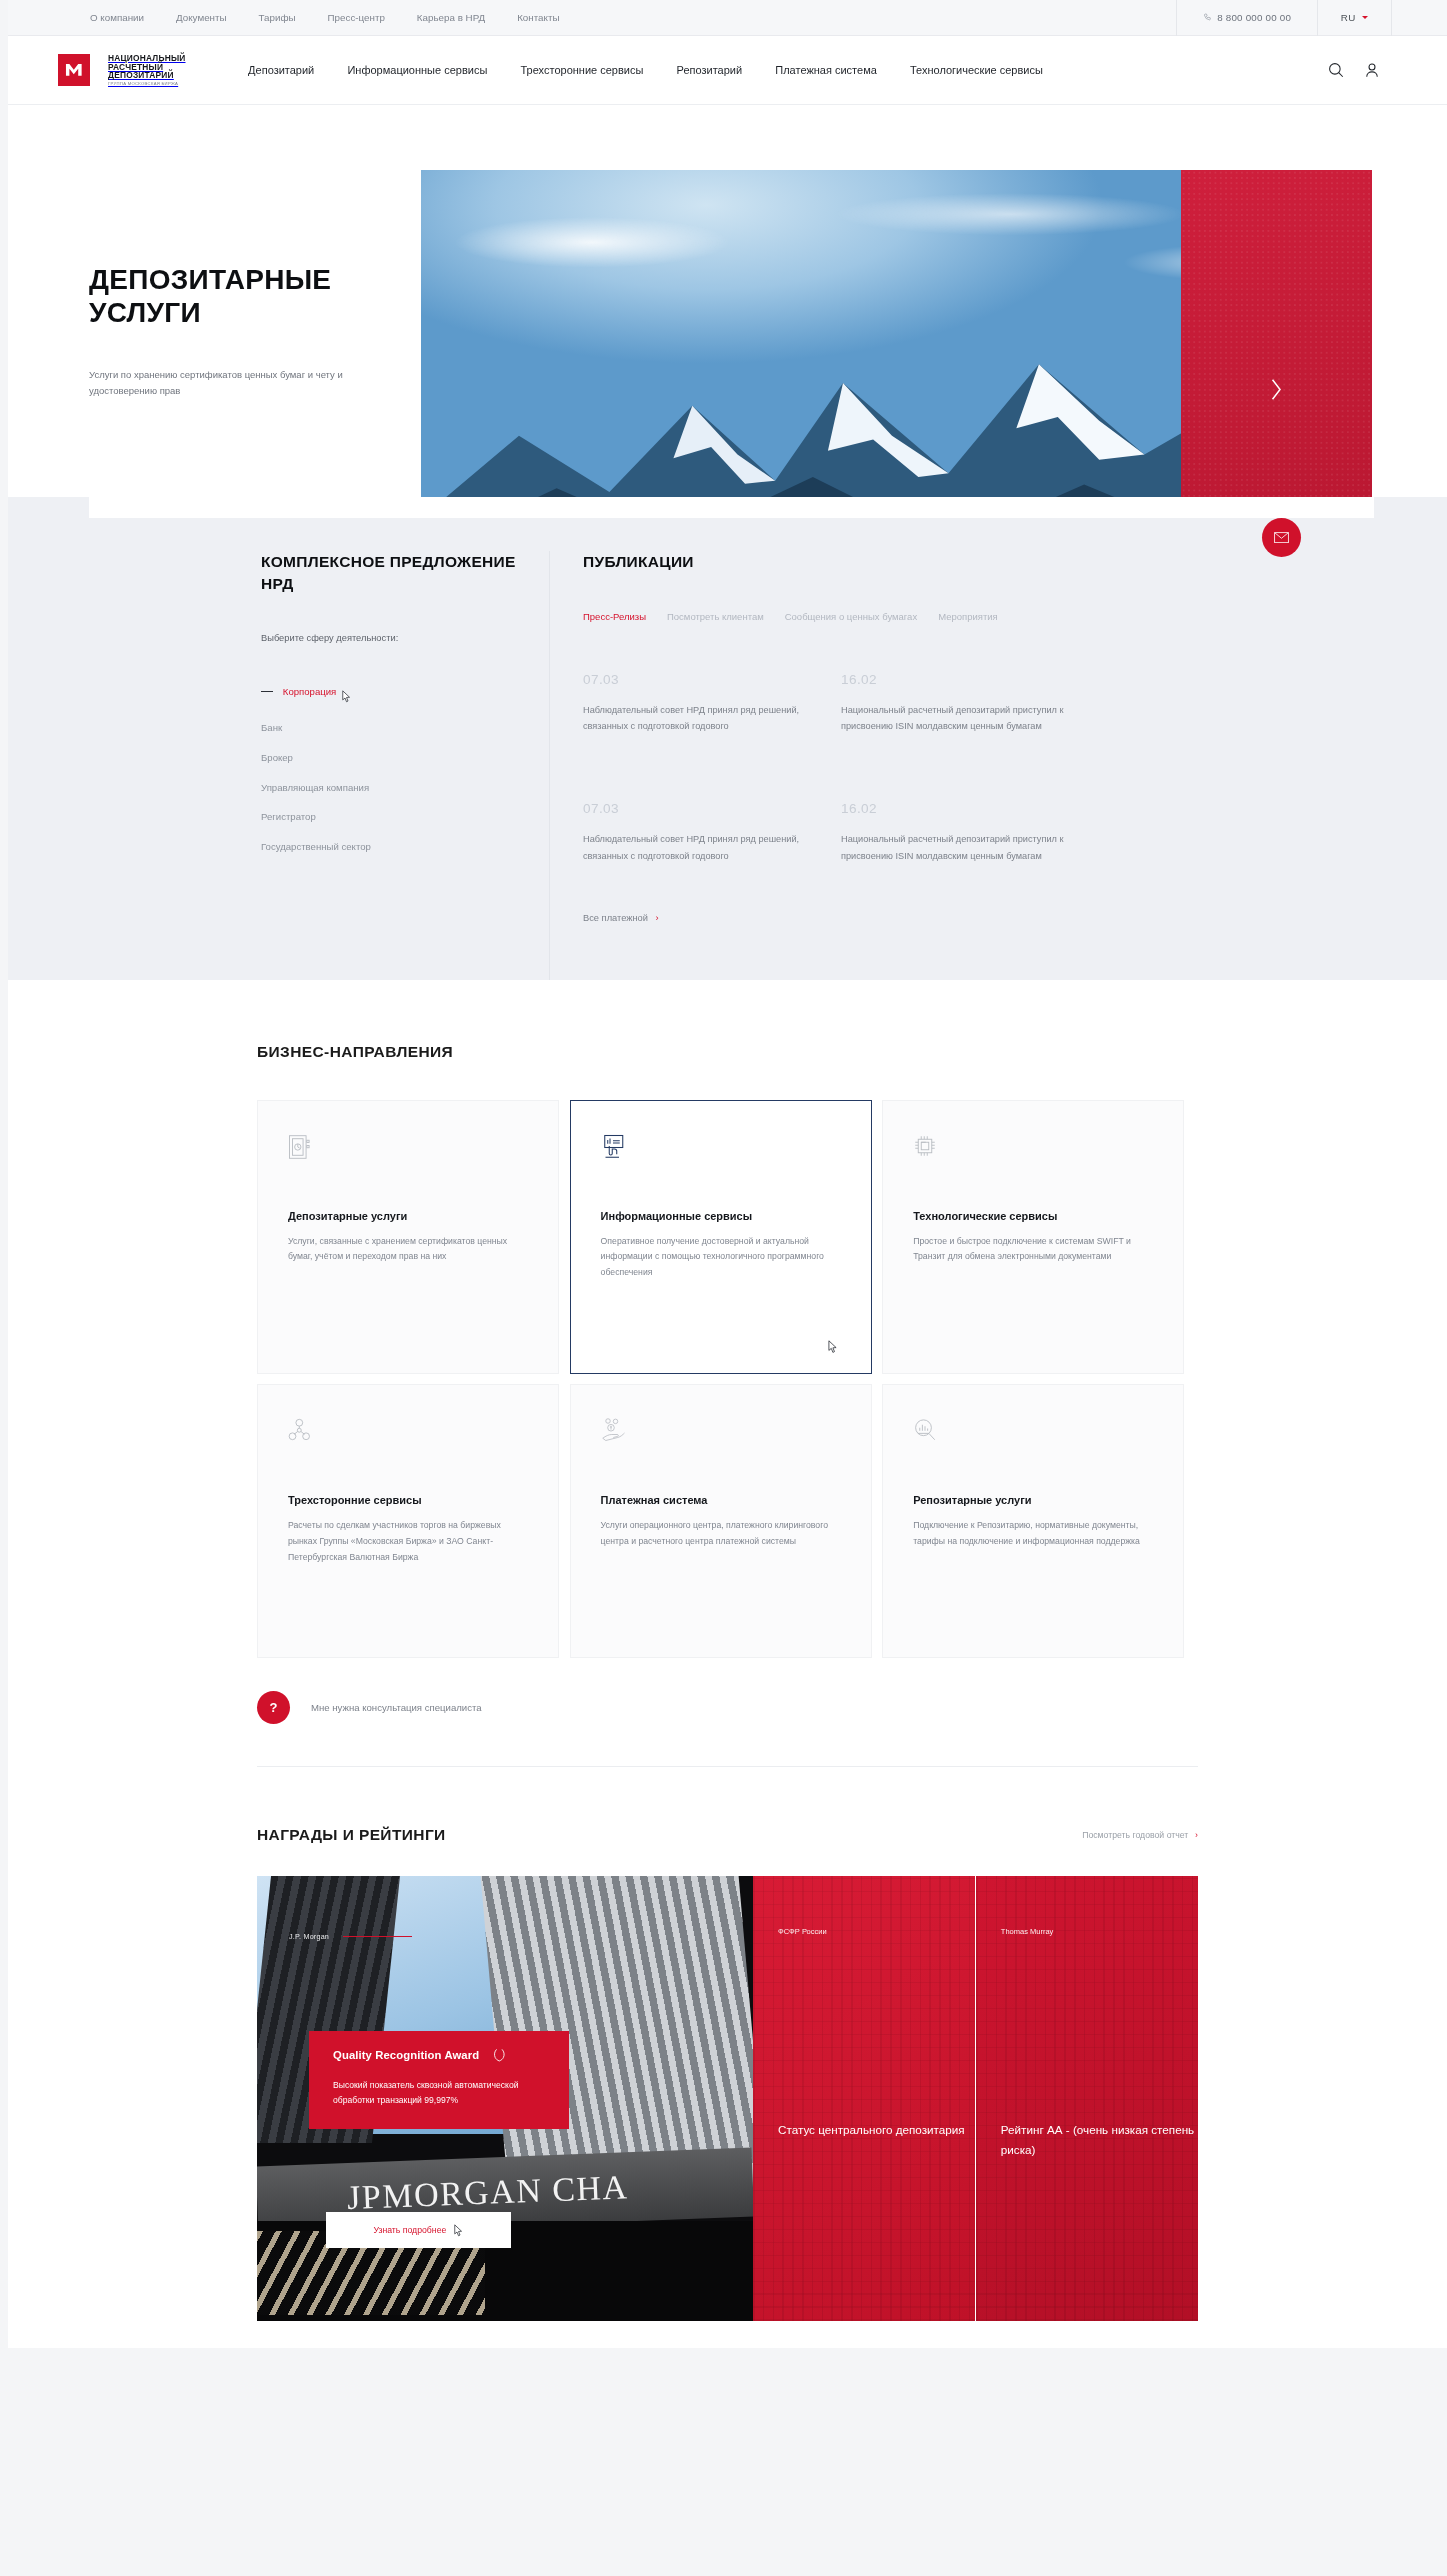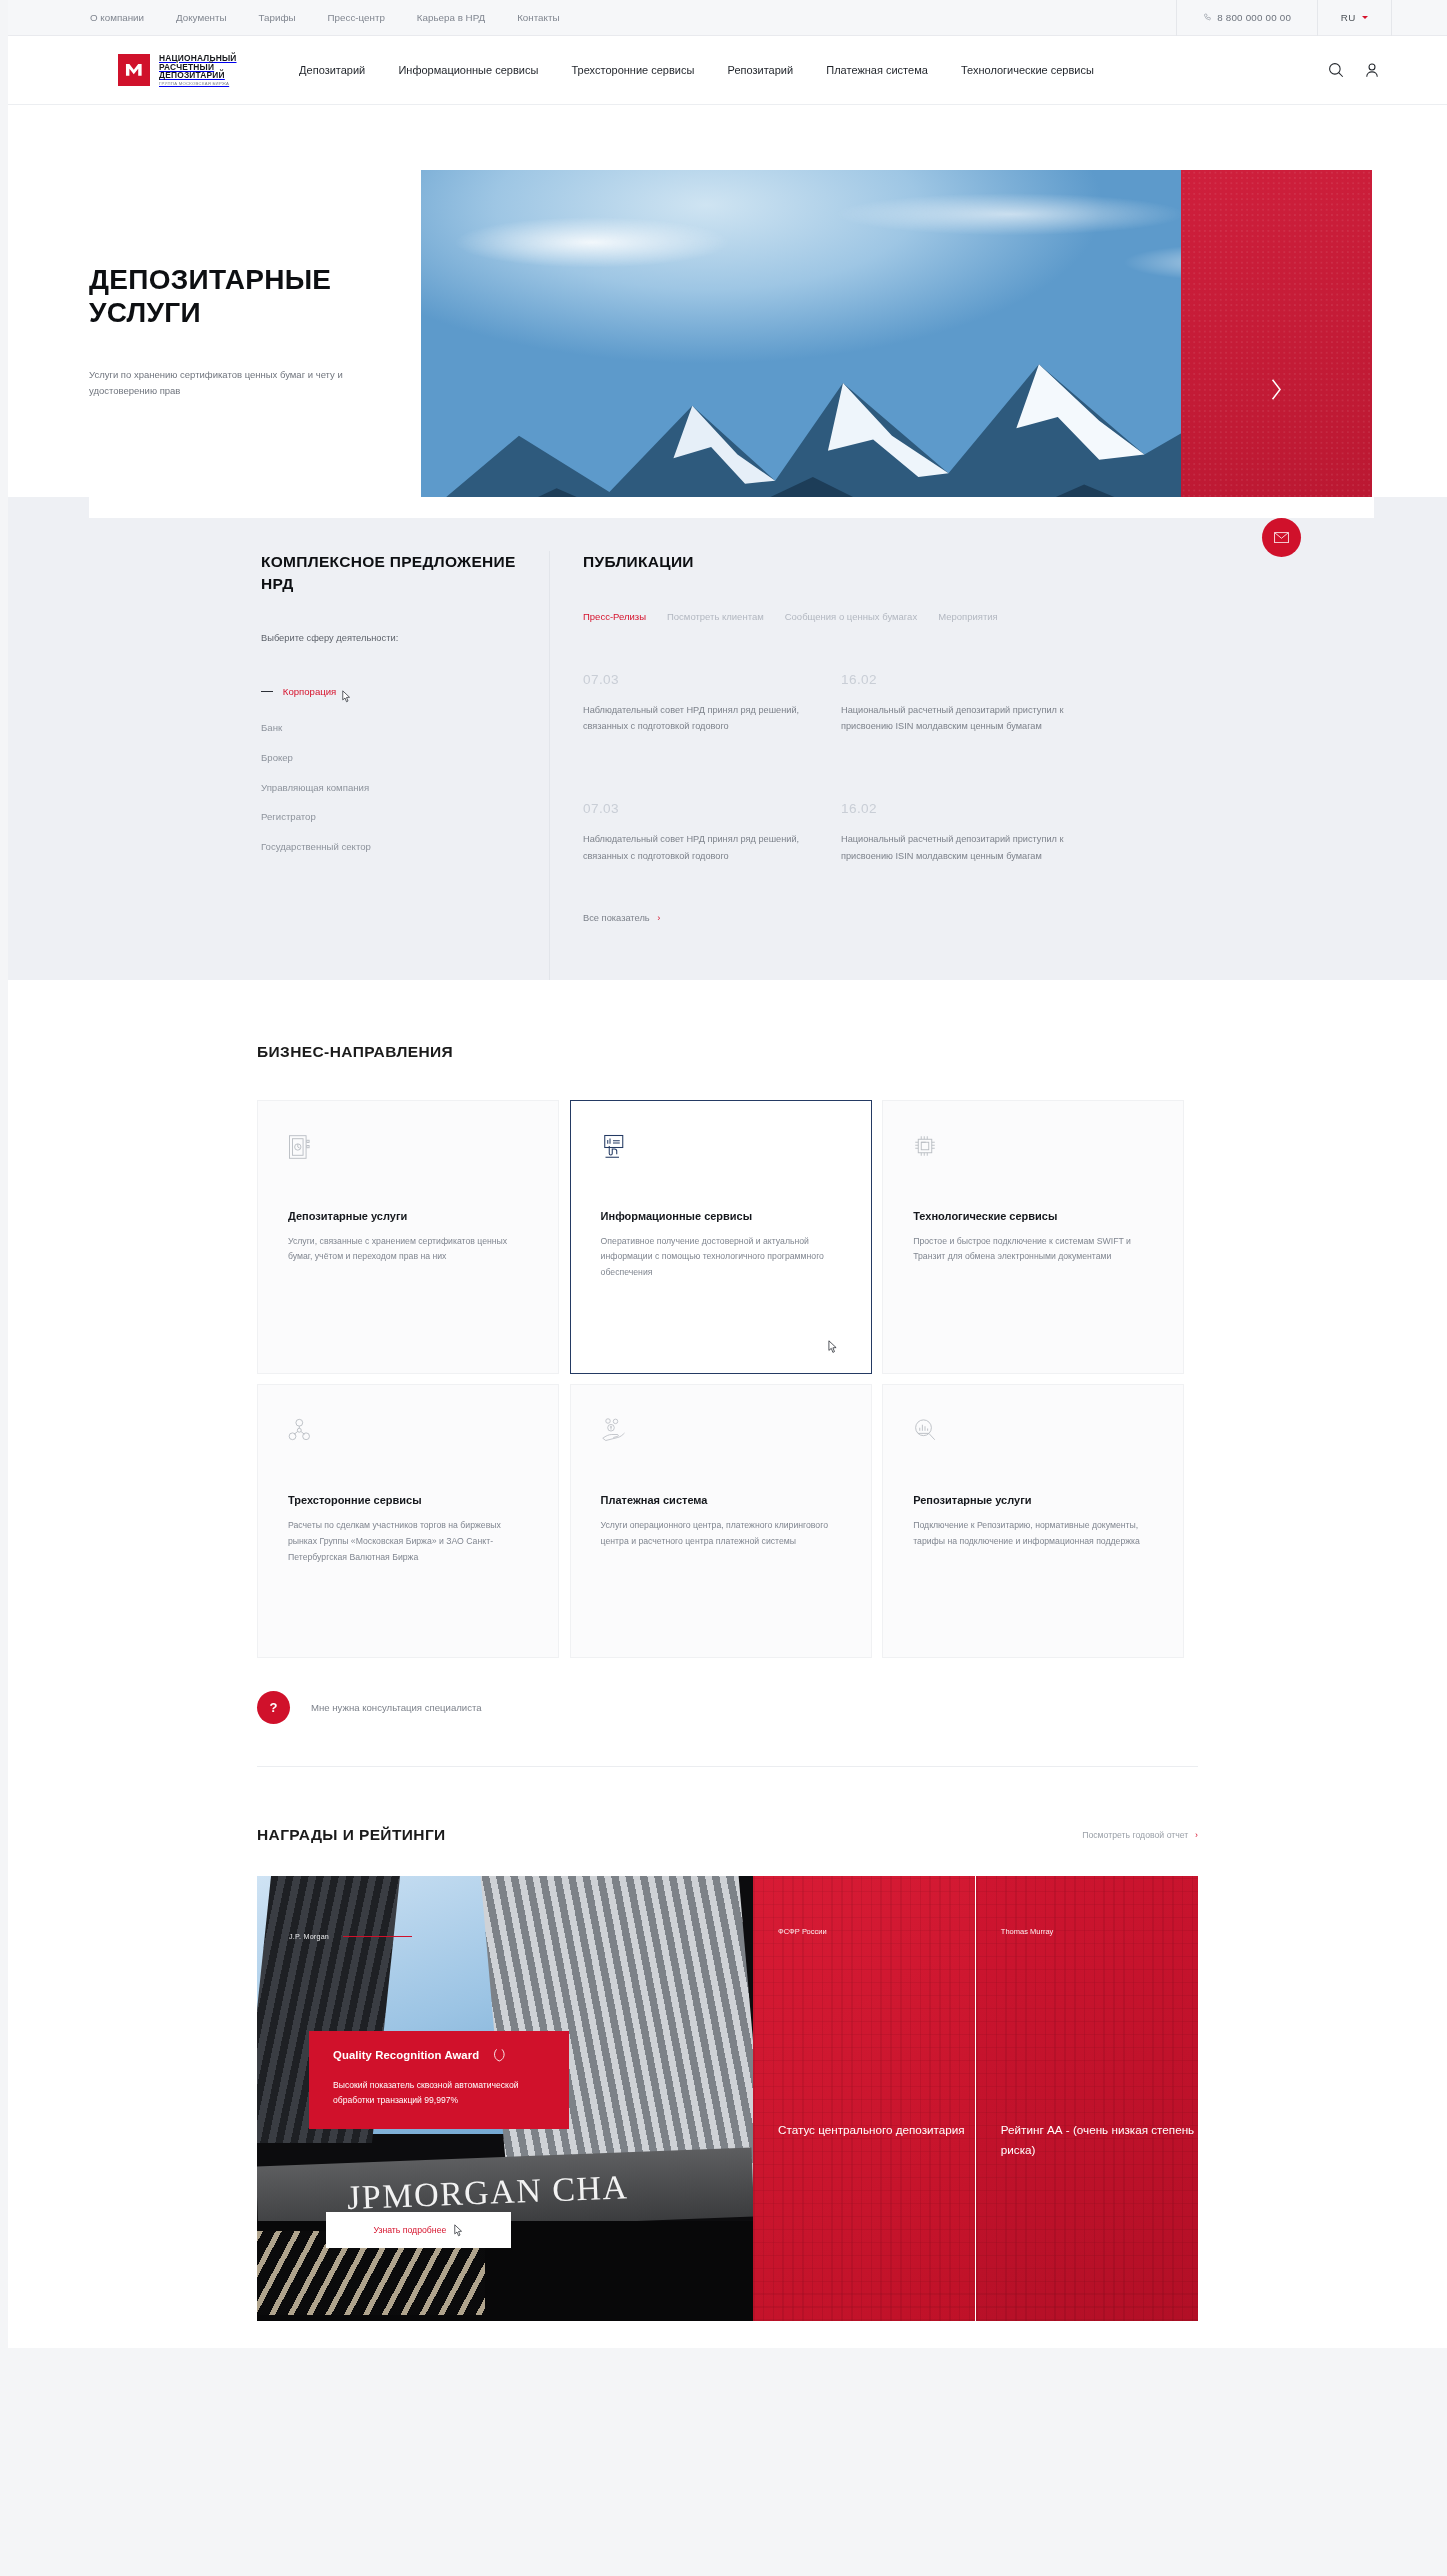--- a/index.html
+++ b/index.html
@@ -36,21 +36,21 @@
   }
   .lang-box .lbl { font-size:9.8px; color:#4d5358; letter-spacing:0.4px; }
   .caret-red { width:0;height:0;border-left:3px solid transparent;border-right:3px solid transparent;border-top:3.8px solid #d6122c; }
   .topbar-pad { width:55px; }
 
   
   .header {
     height:69px; background:#ffffff; display:flex; align-items:center;
     border-bottom:0.8px solid #eceef1;
   }
-  .logo { margin-left:110px; display:flex; align-items:center; gap:9px; }
+  .logo { margin-left:50px; display:flex; align-items:center; gap:18px; }
   .logo-mark {
     width:32px; height:32px; background:#d0112b; position:relative;
     display:flex; align-items:center; justify-content:center;
   }
   .logo-mark svg { width:19.6px; height:19.6px; }
   .logo-text { line-height:1.06; }
   .logo-text .l1 { font-size:8.4px; font-weight:bold; letter-spacing:0.2px; color:#16181c; }
   .logo-text .l4 { font-size:4.2px; letter-spacing:0.3px; color:#757b85; margin-top:1.5px; }
   .mainnav { display:flex; align-items:center; gap:0; margin-left:46px; }
   .mainnav a {
@@ -412,21 +412,21 @@
           <div class="pub-item">
             <div class="date">07.03</div>
             <div class="txt">Наблюдательный совет НРД принял ряд решений, связанных с подготовкой годового</div>
           </div>
           <div class="pub-item">
             <div class="date">16.02</div>
             <div class="txt">Национальный расчетный депозитарий приступил к присвоению ISIN молдавским ценным бумагам</div>
           </div>
         </div>
         <div class="all-pub">
-          <span>Все показатель</span>
+          <span>Все платежной</span>
           <span class="chev">›</span>
         </div>
       </div>
     </div>
   </section>
 
   <section class="biz">
     <div class="biz-wrap">
       <h2>БИЗНЕС-НАПРАВЛЕНИЯ</h2>
       <div class="cards">

